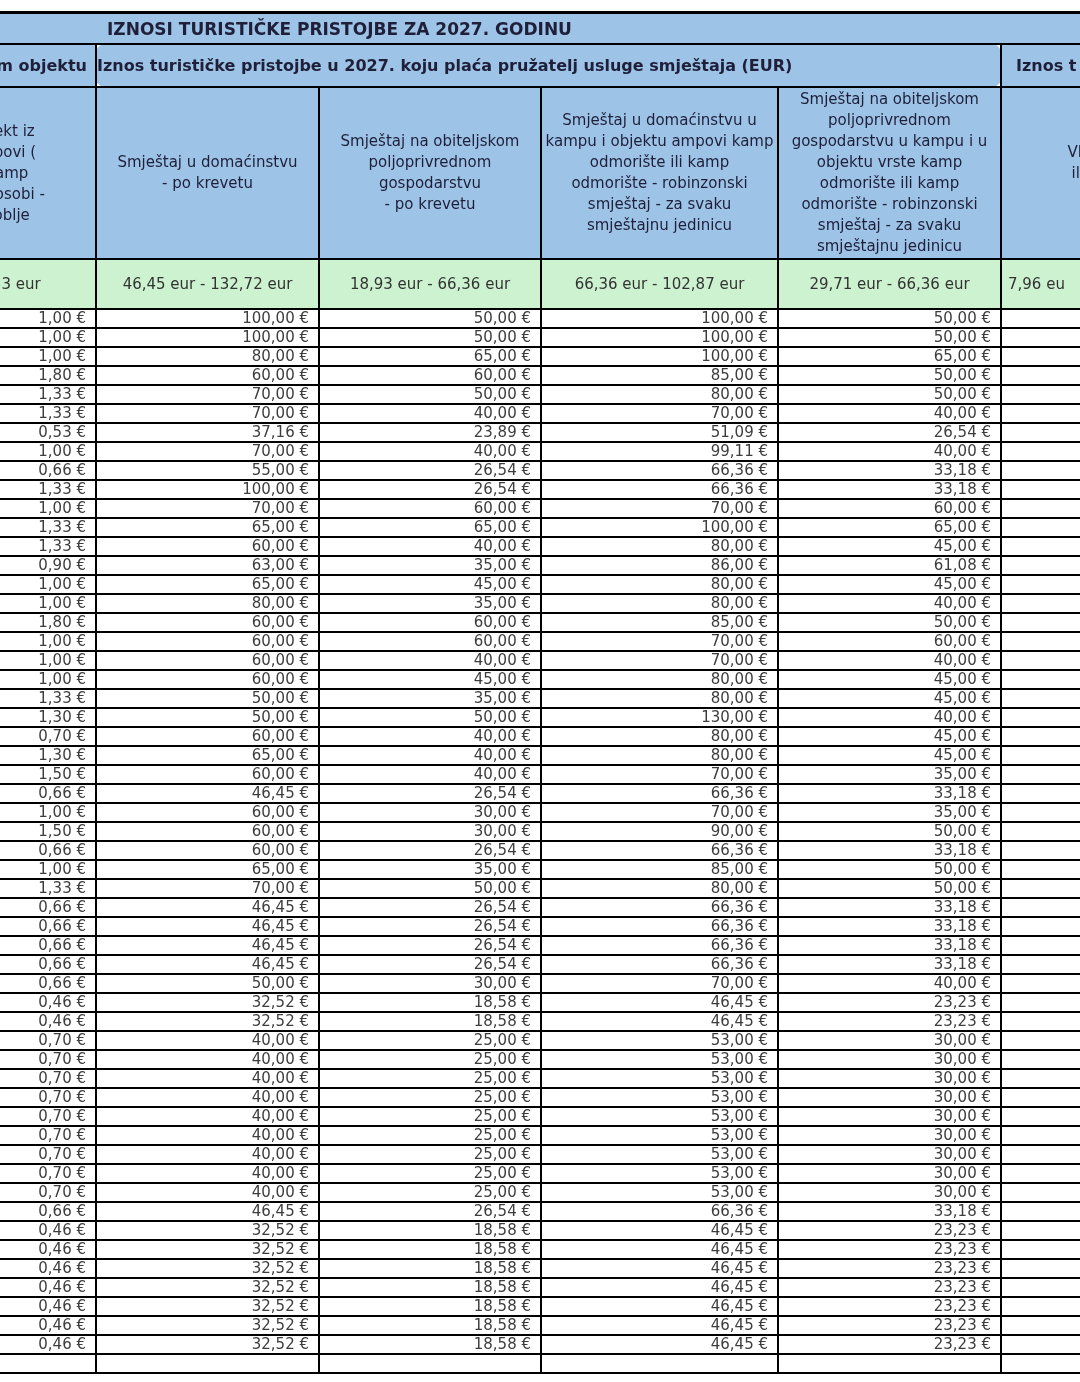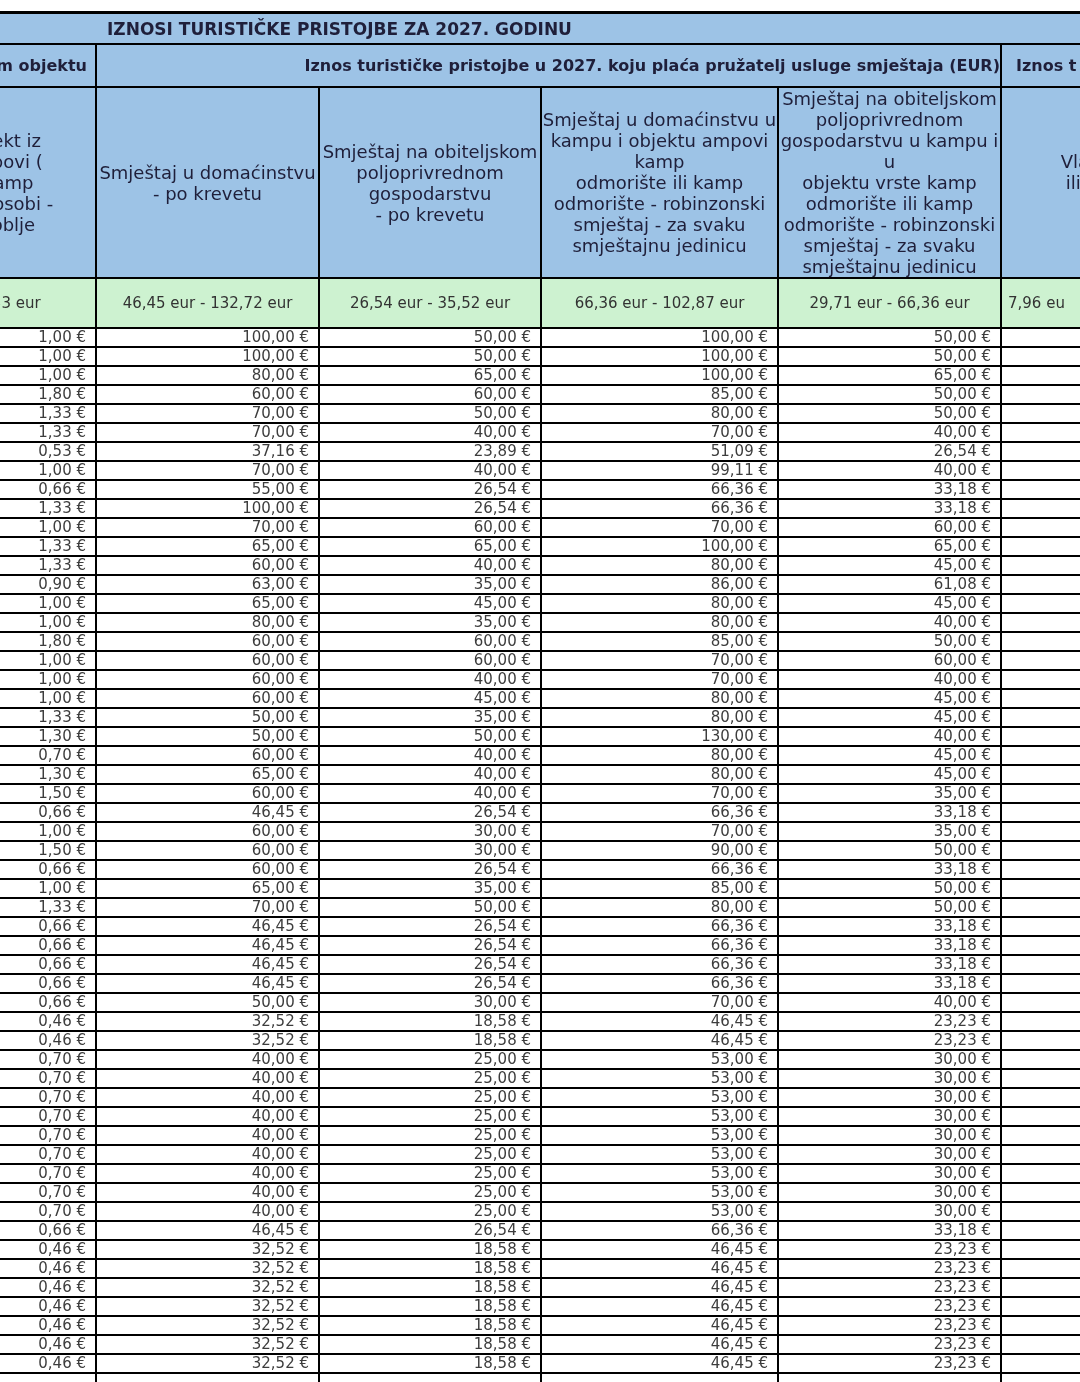--- a/index.html
+++ b/index.html
@@ -14,26 +14,26 @@
   th,td{border:2px solid #000;padding:0;overflow:hidden;}
   
   .title-cell{
     height:29px;background:#9DC3E6;color:#1F1F3A;
     font-size:17px;font-weight:bold;text-align:left;padding-left:180px;
     border-top:3px solid #000;vertical-align:middle;
   }
   
   .h2{height:41px;background:#9DC3E6;color:#1F1F3A;font-weight:bold;font-size:16px;vertical-align:middle;}
   .h2-left{text-align:right;padding-right:8px;}
-  .h2-main{text-align:right;}
+  .h2-main{text-align:left;border-radius:9px;}
   .h2-right{text-align:left;padding-left:14px;}
   
   .sh{
     height:170px;background:#9DC3E6;color:#1F1F3A;font-weight:normal;
-    font-size:18px;line-height:21px;text-align:center;vertical-align:middle;
+    font-size:15px;line-height:21px;text-align:center;vertical-align:middle;
     white-space:pre-line;
   }
   .sh-left{padding-right:16px;}
   
   .g{height:48px;background:#CDF2D0;color:#333333;font-size:15px;text-align:center;vertical-align:middle;}
   .g0{padding-right:14px;}
   .g5{text-align:left;padding-left:6px;}
   
   tbody td{
     height:17px;line-height:17px;font-size:15px;color:#3D3D3D;
@@ -88,21 +88,21 @@
 odmorište - robinzonski
 smještaj - za svaku
 smještajnu jedinicu</th>
       <th class="sh">Vlasnik k
 ili stana
 pr</th>
     </tr>
     <tr>
       <td class="g g0">- 1,33 eur</td>
       <td class="g">46,45 eur - 132,72 eur</td>
-      <td class="g">26,54 eur - 35,52 eur</td>
+      <td class="g">18,93 eur - 66,36 eur</td>
       <td class="g">66,36 eur - 102,87 eur</td>
       <td class="g">29,71 eur - 66,36 eur</td>
       <td class="g g5">7,96 eu</td>
     </tr>
   </thead>
   <tbody>
       <tr>
         <td class="c0">1,00 €</td>
         <td class="c1">100,00 €</td>
         <td class="c2">50,00 €</td>

